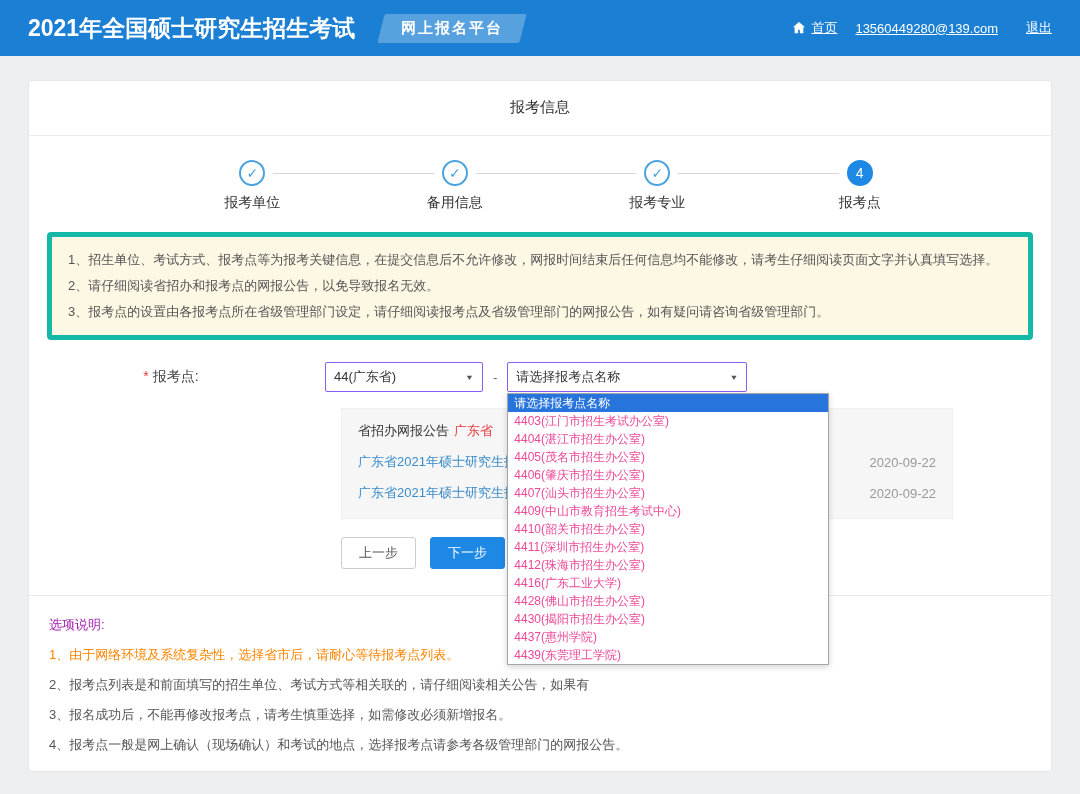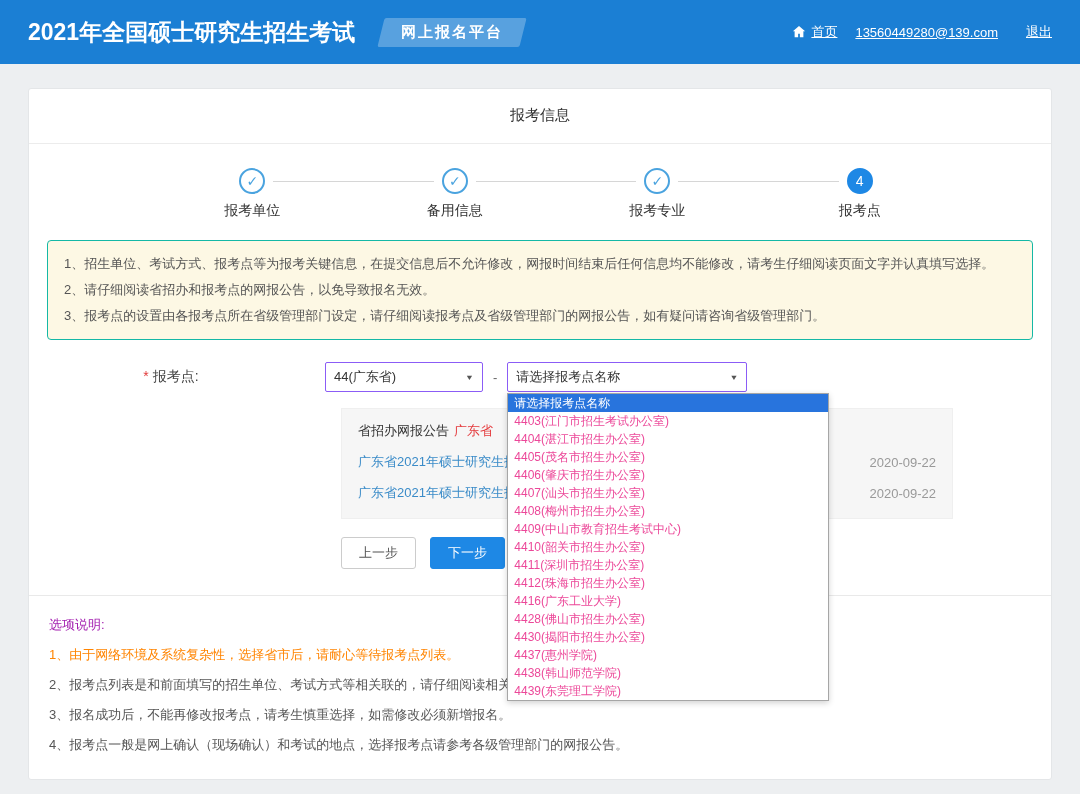--- a/index.html
+++ b/index.html
@@ -4,21 +4,21 @@
 <style>
   * { margin:0; padding:0; box-sizing:border-box; }
   html { background:#edeff1; }
   body {
     width:1080px; height:794px; overflow:hidden;
     background:#edeff1;
     font-family:"Liberation Sans","DejaVu Sans",sans-serif;
   }
   
   .topbar {
-    height:64px; background:#1b7fd4;
+    height:56px; background:#1b7fd4;
     display:flex; align-items:center; padding:0 28px;
   }
   .brand { color:#fff; font-size:23px; font-weight:bold; white-space:nowrap; }
   .badge-wrap {
     margin-left:26px; background:rgba(255,255,255,.27);
     transform:skewX(-14deg); padding:5px 20px; border-radius:2px;
   }
   .badge-text {
     display:inline-block; transform:skewX(14deg);
     color:#fff; font-size:15px; font-weight:bold; letter-spacing:2px; white-space:nowrap;
@@ -50,21 +50,21 @@
   .step-circle {
     width:26px; height:26px; border-radius:50%; margin:0 auto;
     border:2px solid #4aa3df; background:#fff; color:#4aa3df;
     font-size:14px; line-height:22px; text-align:center; font-weight:bold;
   }
   .step-circle.current { background:#1e88e5; border-color:#1e88e5; color:#fff; font-weight:normal; }
   .step-label { margin-top:8px; font-size:14px; color:#333; }
 
   
   .notice {
-    margin:20px 18px 0; background:#fdf8e4; border:1px solid #14b8a6;
+    margin:20px 18px 0; background:#fdf8e4; border:5px solid #14b8a6;
     border-radius:4px; padding:10px 16px; font-size:13px; color:#555; line-height:26px;
   }
   .notice div { white-space:nowrap; overflow:hidden; }
 
   
   .form-row { margin-top:22px; display:flex; align-items:center; height:30px; }
   .form-label { width:284px; text-align:center; font-size:14px; color:#444; white-space:nowrap; }
   .req { color:#e23a3a; margin-right:4px; }
   .select {
     height:30px; border:1px solid #8b5cf6; border-radius:2px; background:#fff;
@@ -190,30 +190,28 @@
         <span class="caret">▼</span>
       </div>
 
       <div class="dropdown">
         <div class="opt selected">请选择报考点名称</div>
         <div class="opt">4403(江门市招生考试办公室)</div>
         <div class="opt">4404(湛江市招生办公室)</div>
         <div class="opt">4405(茂名市招生办公室)</div>
         <div class="opt">4406(肇庆市招生办公室)</div>
         <div class="opt">4407(汕头市招生办公室)</div>
-        <div class="opt">4408(梅州市招生办公室)</div>
         <div class="opt">4409(中山市教育招生考试中心)</div>
         <div class="opt">4410(韶关市招生办公室)</div>
         <div class="opt">4411(深圳市招生办公室)</div>
         <div class="opt">4412(珠海市招生办公室)</div>
         <div class="opt">4416(广东工业大学)</div>
         <div class="opt">4428(佛山市招生办公室)</div>
         <div class="opt">4430(揭阳市招生办公室)</div>
         <div class="opt">4437(惠州学院)</div>
-        <div class="opt">4438(韩山师范学院)</div>
         <div class="opt">4439(东莞理工学院)</div>
       </div>
     </div>
   </div>
 
   <div class="announce">
     <div class="announce-title">
       <span>省招办网报公告</span><span class="prov">广东省</span>
     </div>
     <div class="announce-link-row">

